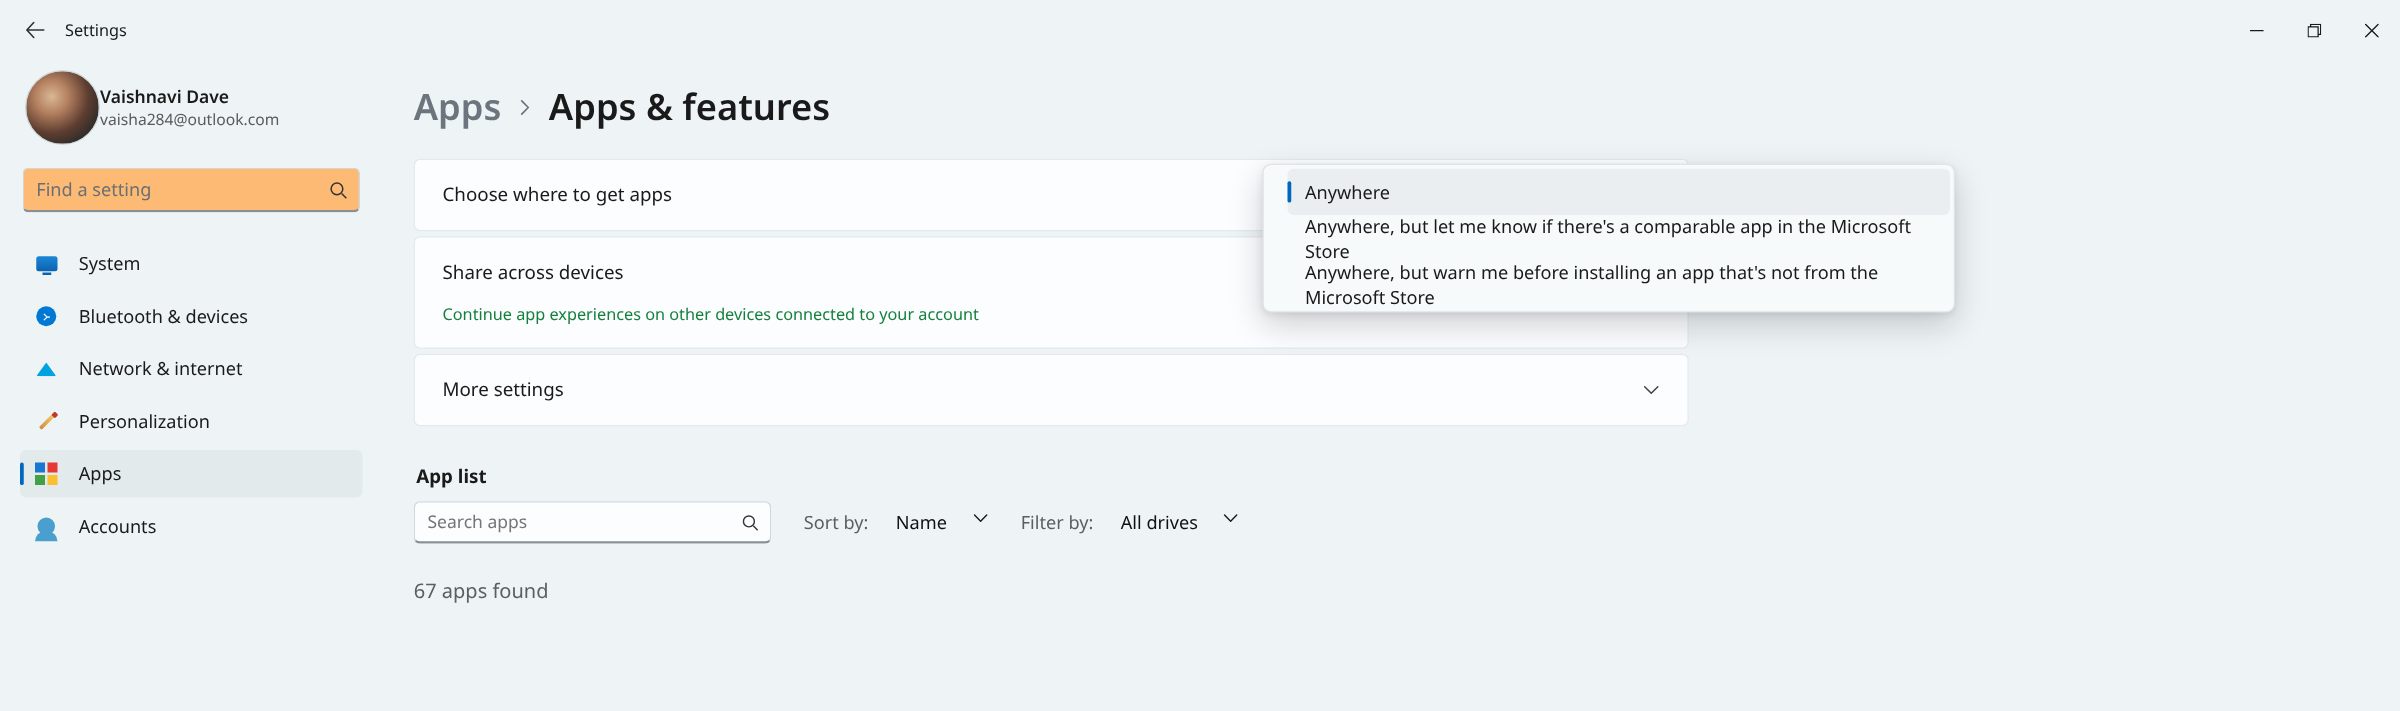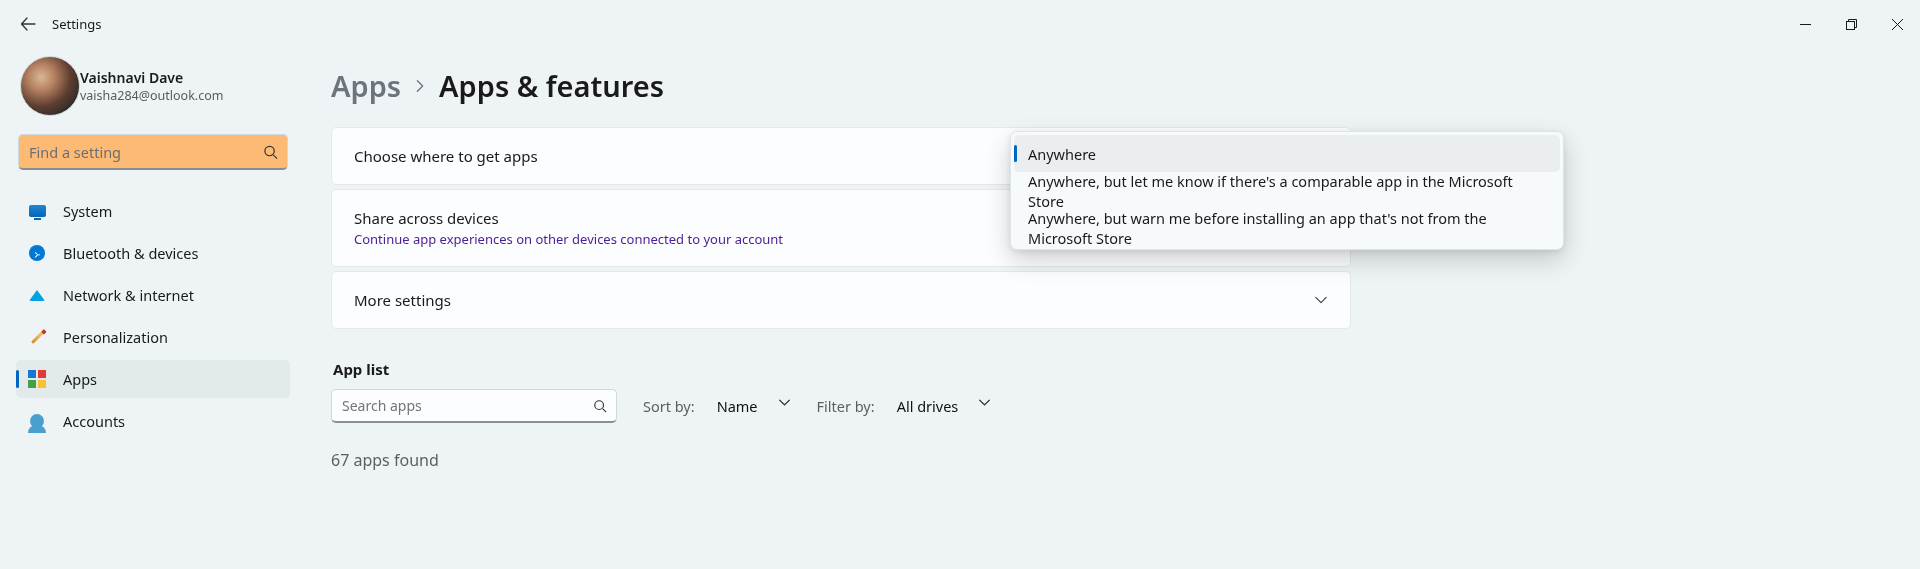--- a/index.html
+++ b/index.html
@@ -144,21 +144,21 @@
     background: #fbfdfe;
     border: 1px solid #e5e9eb;
     border-radius: 5px;
     padding: 18px 22px;
     margin-bottom: 4px;
     display: flex;
     align-items: center;
     justify-content: space-between;
   }
   .card .label { font-size: 15px; }
-  .card .sub { font-size: 13px; color: #4c1d95; margin-top: 2px; }
+  .card .sub { font-size: 13px; color: #15803d; margin-top: 14px; }
   .chev { color: #444; }
 
   .section-title { font-size: 15px; font-weight: 700; margin: 30px 0 10px 2px; }
 
   .listbar {
     display: flex; align-items: center; gap: 26px;
   }
   .search-apps {
     position: relative; width: 286px;
   }
@@ -190,20 +190,21 @@
     padding: 3px;
     z-index: 50;
   }
   .flyout-item {
     position: relative;
     height: 37px;
     display: flex; align-items: center;
     padding: 0 14px;
     font-size: 14.5px;
     border-radius: 5px;
+    margin-left: 16px;
   }
   .flyout-item.selected {
     background: #eaeef0;
   }
   .flyout-item.selected::before {
     content:"";
     position:absolute; left:0; top:10px; bottom:10px; width:3px;
     background:#0067c0; border-radius:2px;
   }
 

